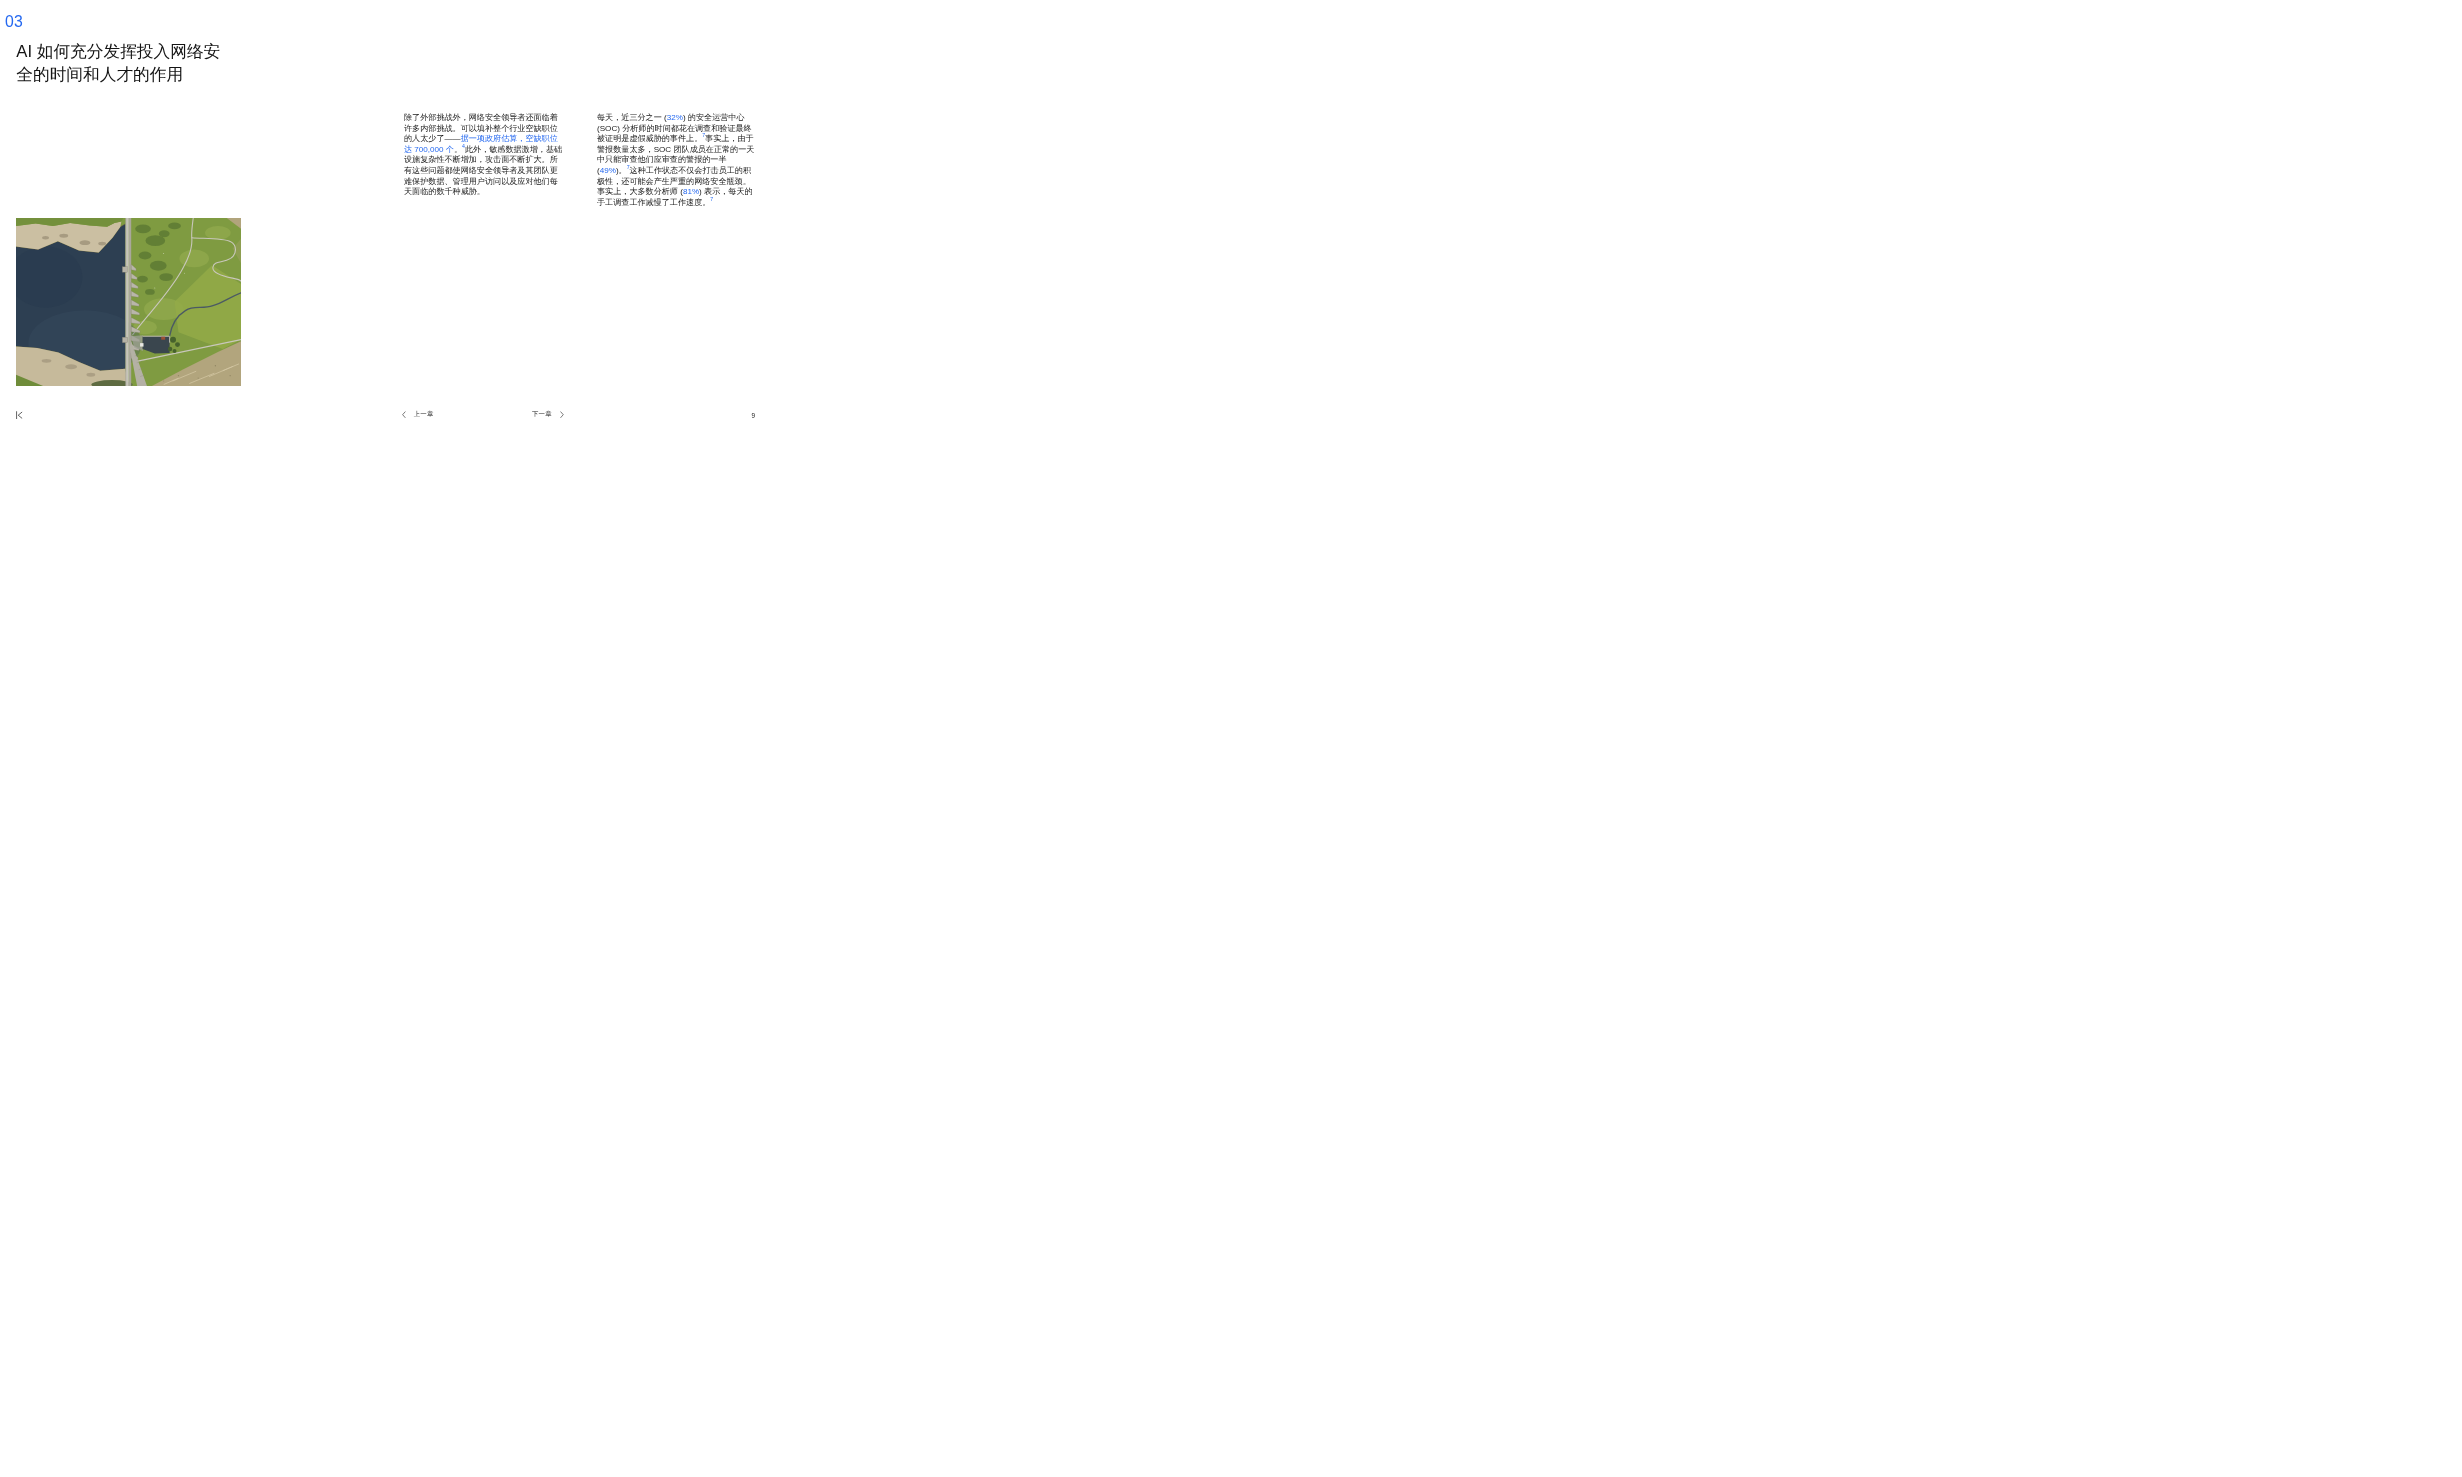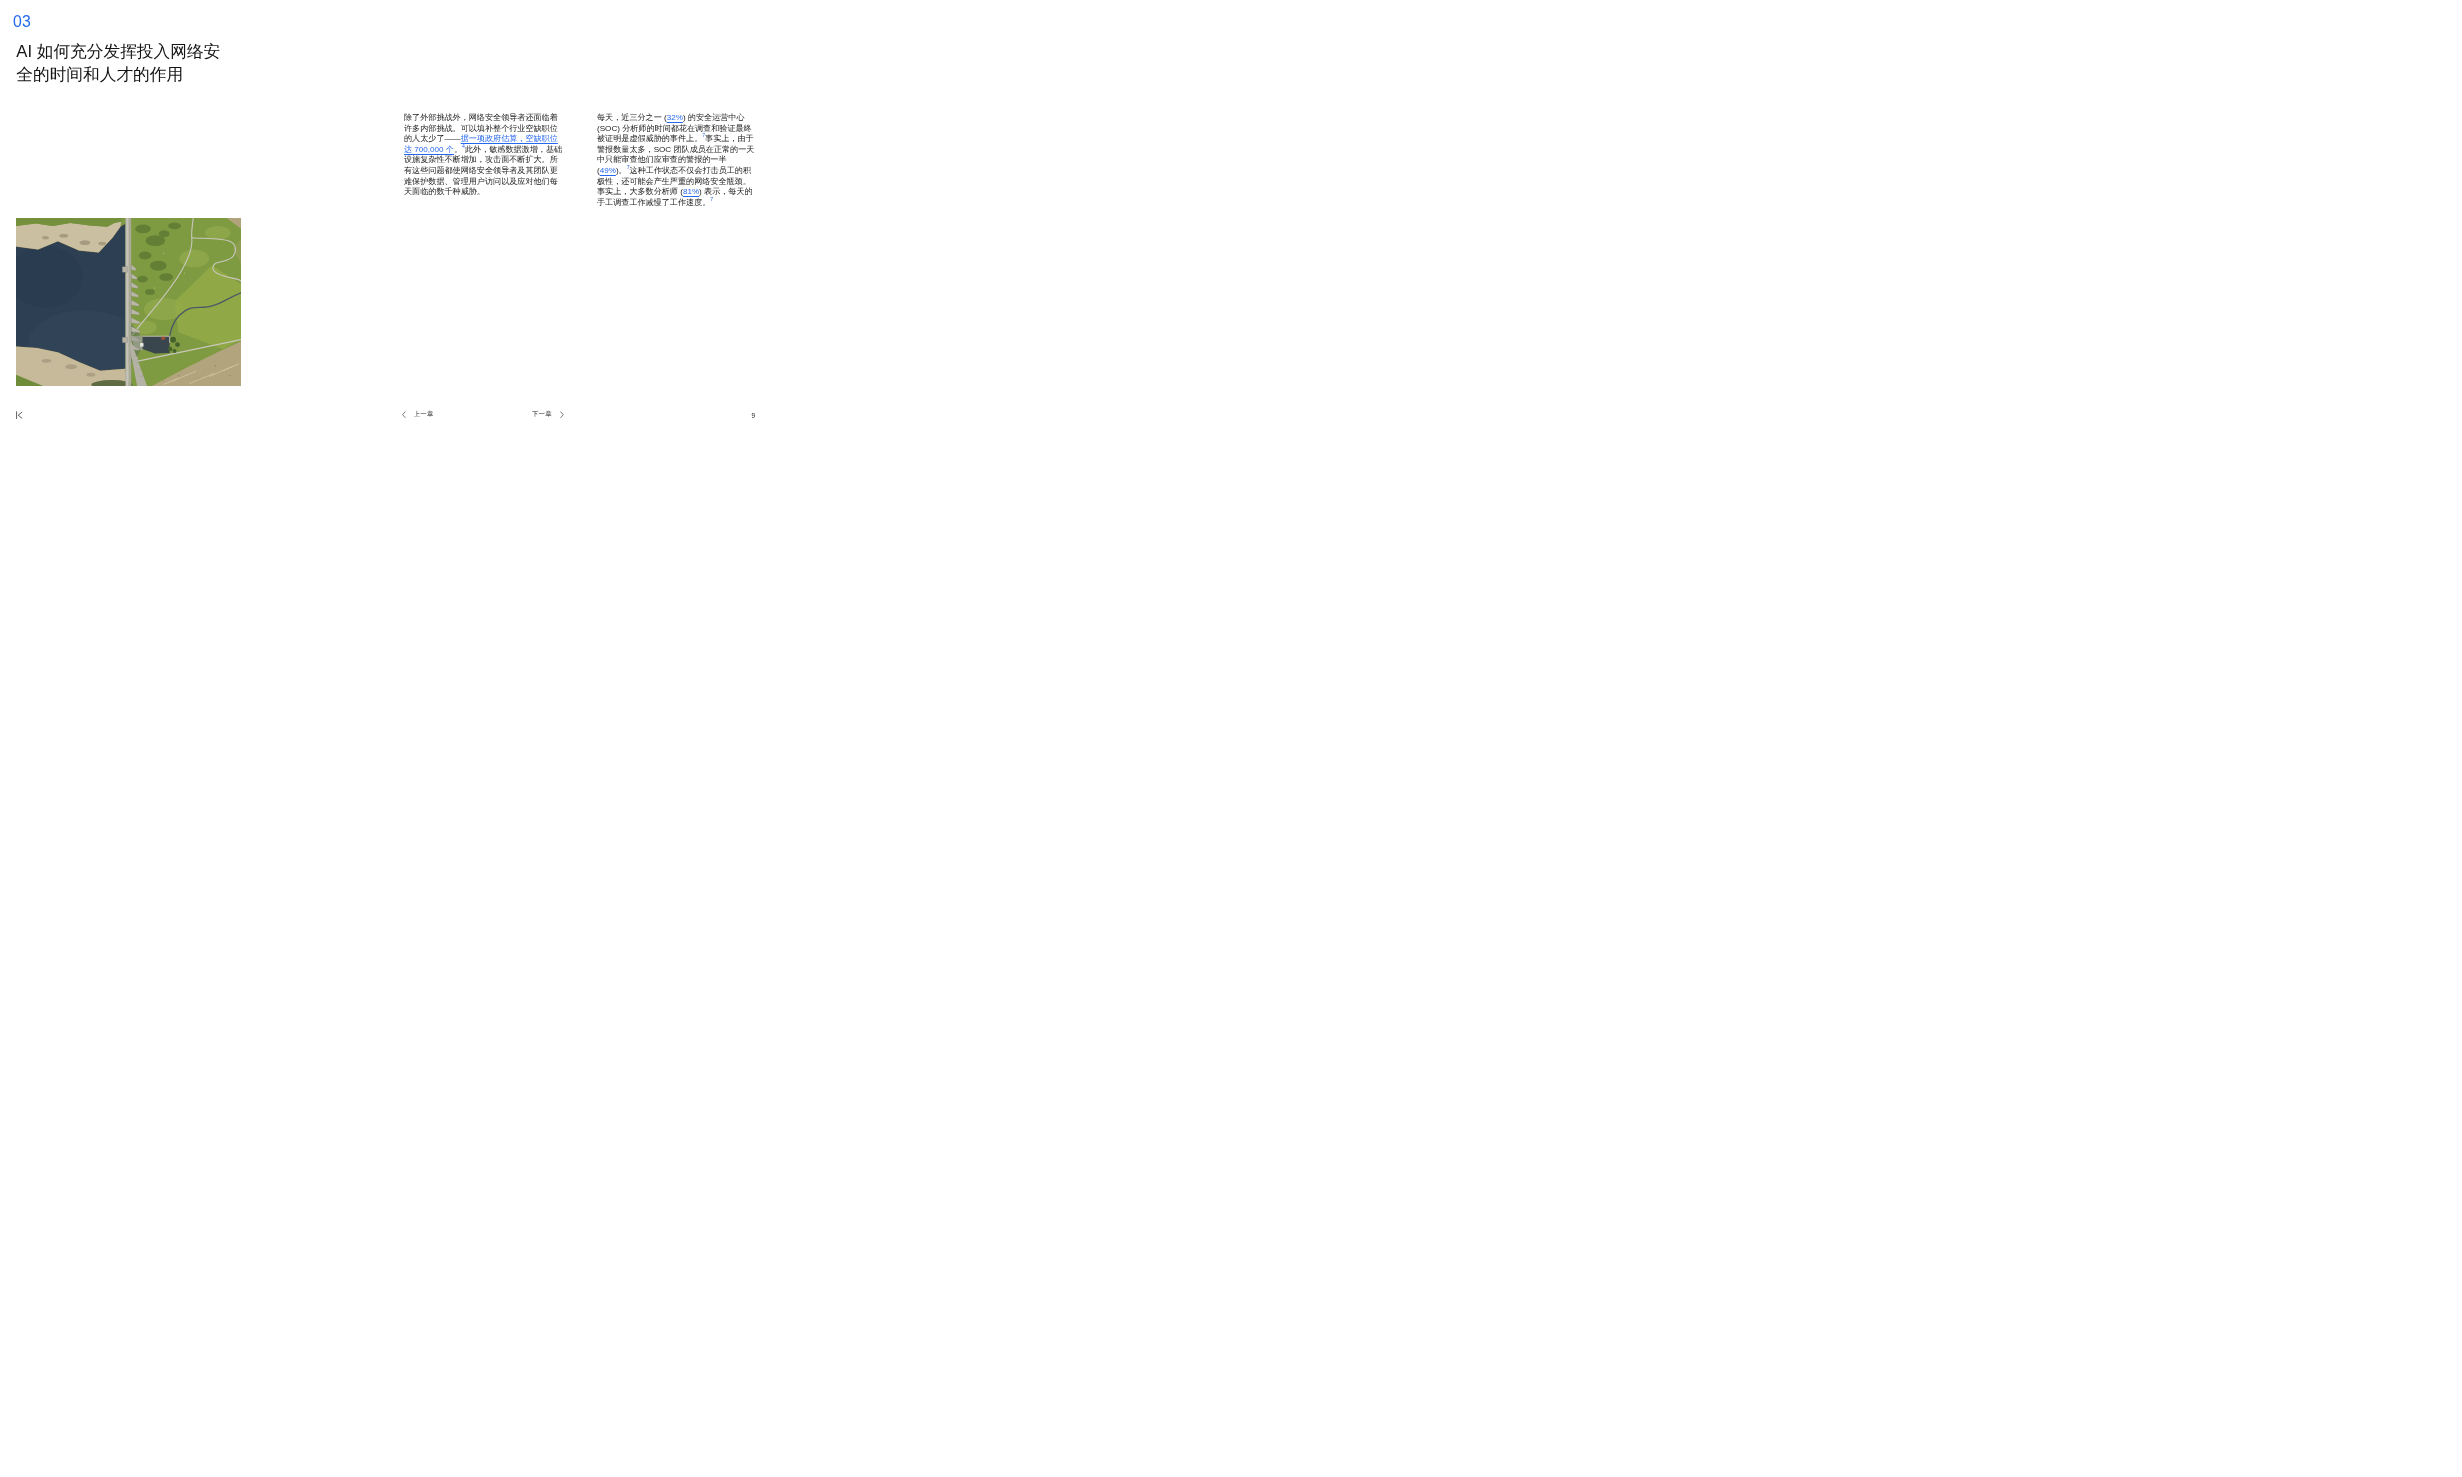--- a/index.html
+++ b/index.html
@@ -1,29 +1,29 @@
 <!DOCTYPE html>
 <html lang="zh" style="font-size:7.9px"><head>
 <meta charset="utf-8">
 <style>
   html,body{margin:0;padding:0;background:#ffffff;}
   body{font-family:"Liberation Sans","DejaVu Sans",sans-serif;}
   .page{position:relative;width:772px;height:434px;background:#fff;overflow:hidden;color:#1a1a1a;}
 
-  .chapter{position:absolute;left:13px;top:11.8px;font-size:15.8px;line-height:19.7px;font-weight:300;letter-spacing:0.2px;}
+  .chapter{position:absolute;left:5px;top:11.8px;font-size:15.8px;line-height:19.7px;font-weight:300;letter-spacing:0.2px;}
   .title{position:absolute;left:16.3px;top:41px;width:246px;font-size:16.7px;line-height:22.7px;font-weight:300;color:#141414;}
   .title span{display:block;}
 
   .photo{position:absolute;left:16.3px;top:218px;width:225px;height:168px;}
   .photo svg{display:block;width:100%;height:100%;}
 
   .col{position:absolute;top:113px;font-size:8.1px;line-height:10.6px;color:#191919;}
   .col-1{left:404px;width:159px;}
   .col-2{left:597px;width:158px;}
-  .col a.inline-link{color:#2468f0;text-decoration:underline;text-underline-offset:1.5px;text-decoration-thickness:0.5px;cursor:pointer;}
+  .col a.inline-link{color:#2468f0;text-underline-offset:1.5px;text-decoration-thickness:0.5px;cursor:pointer;}
   .col sup.footnote-ref{color:#2468f0;font-size:5.2px;line-height:0;vertical-align:super;cursor:pointer;}
 
   .skip{position:absolute;left:16.3px;top:411px;width:6.9px;height:8.4px;cursor:pointer;}
   .nav-btn{position:absolute;display:flex;align-items:center;gap:7.9px;font-size:6.4px;color:#1a1a1a;cursor:pointer;top:410px;height:8.9px;}
   .nav-btn .lbl{letter-spacing:0.2px;}
   .prev{left:402px;}
   .next{left:532px;}
   .page-num{position:absolute;right:17px;top:412px;font-size:6.4px;color:#1a1a1a;}
 </style>
 </head>

